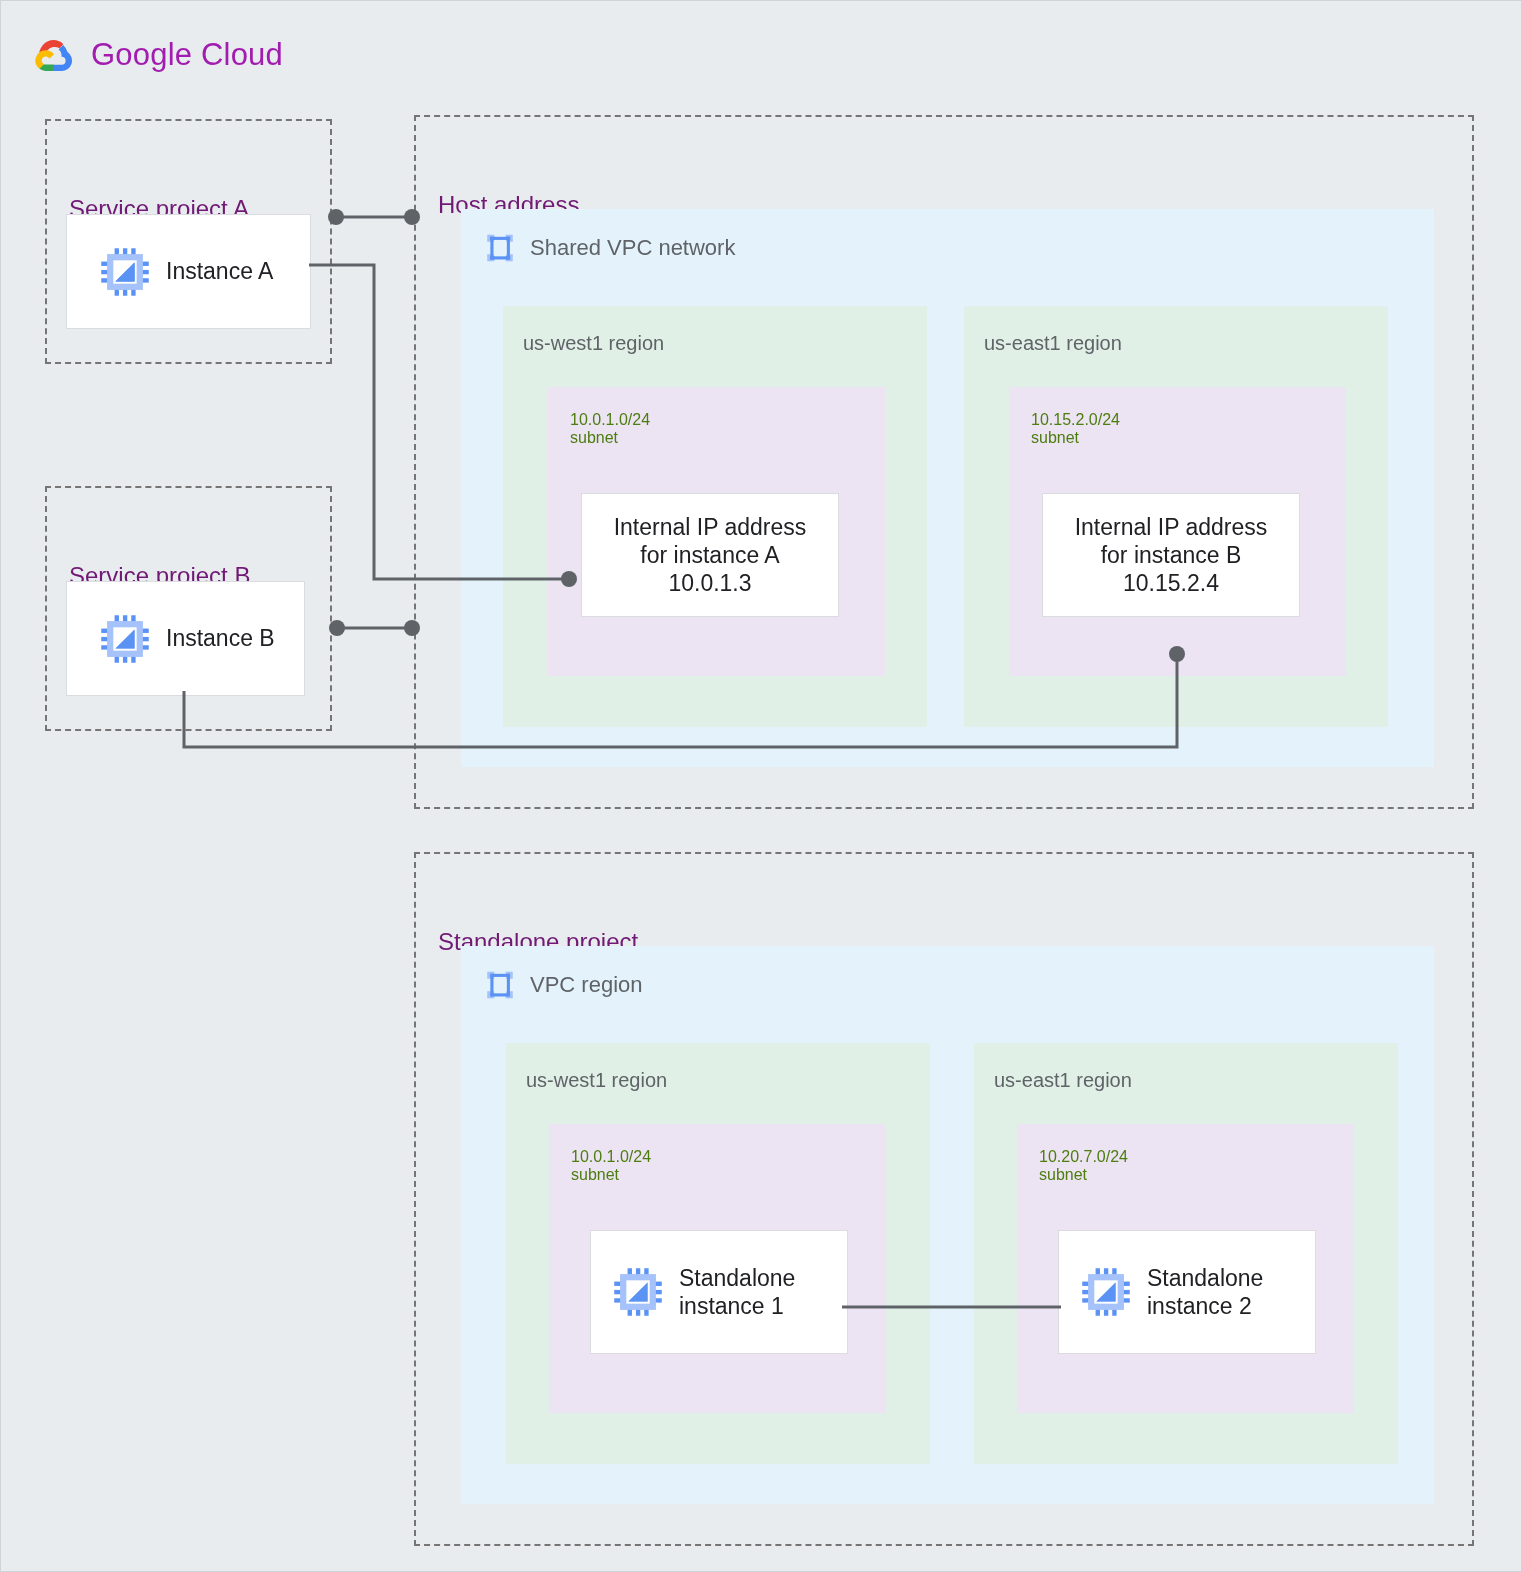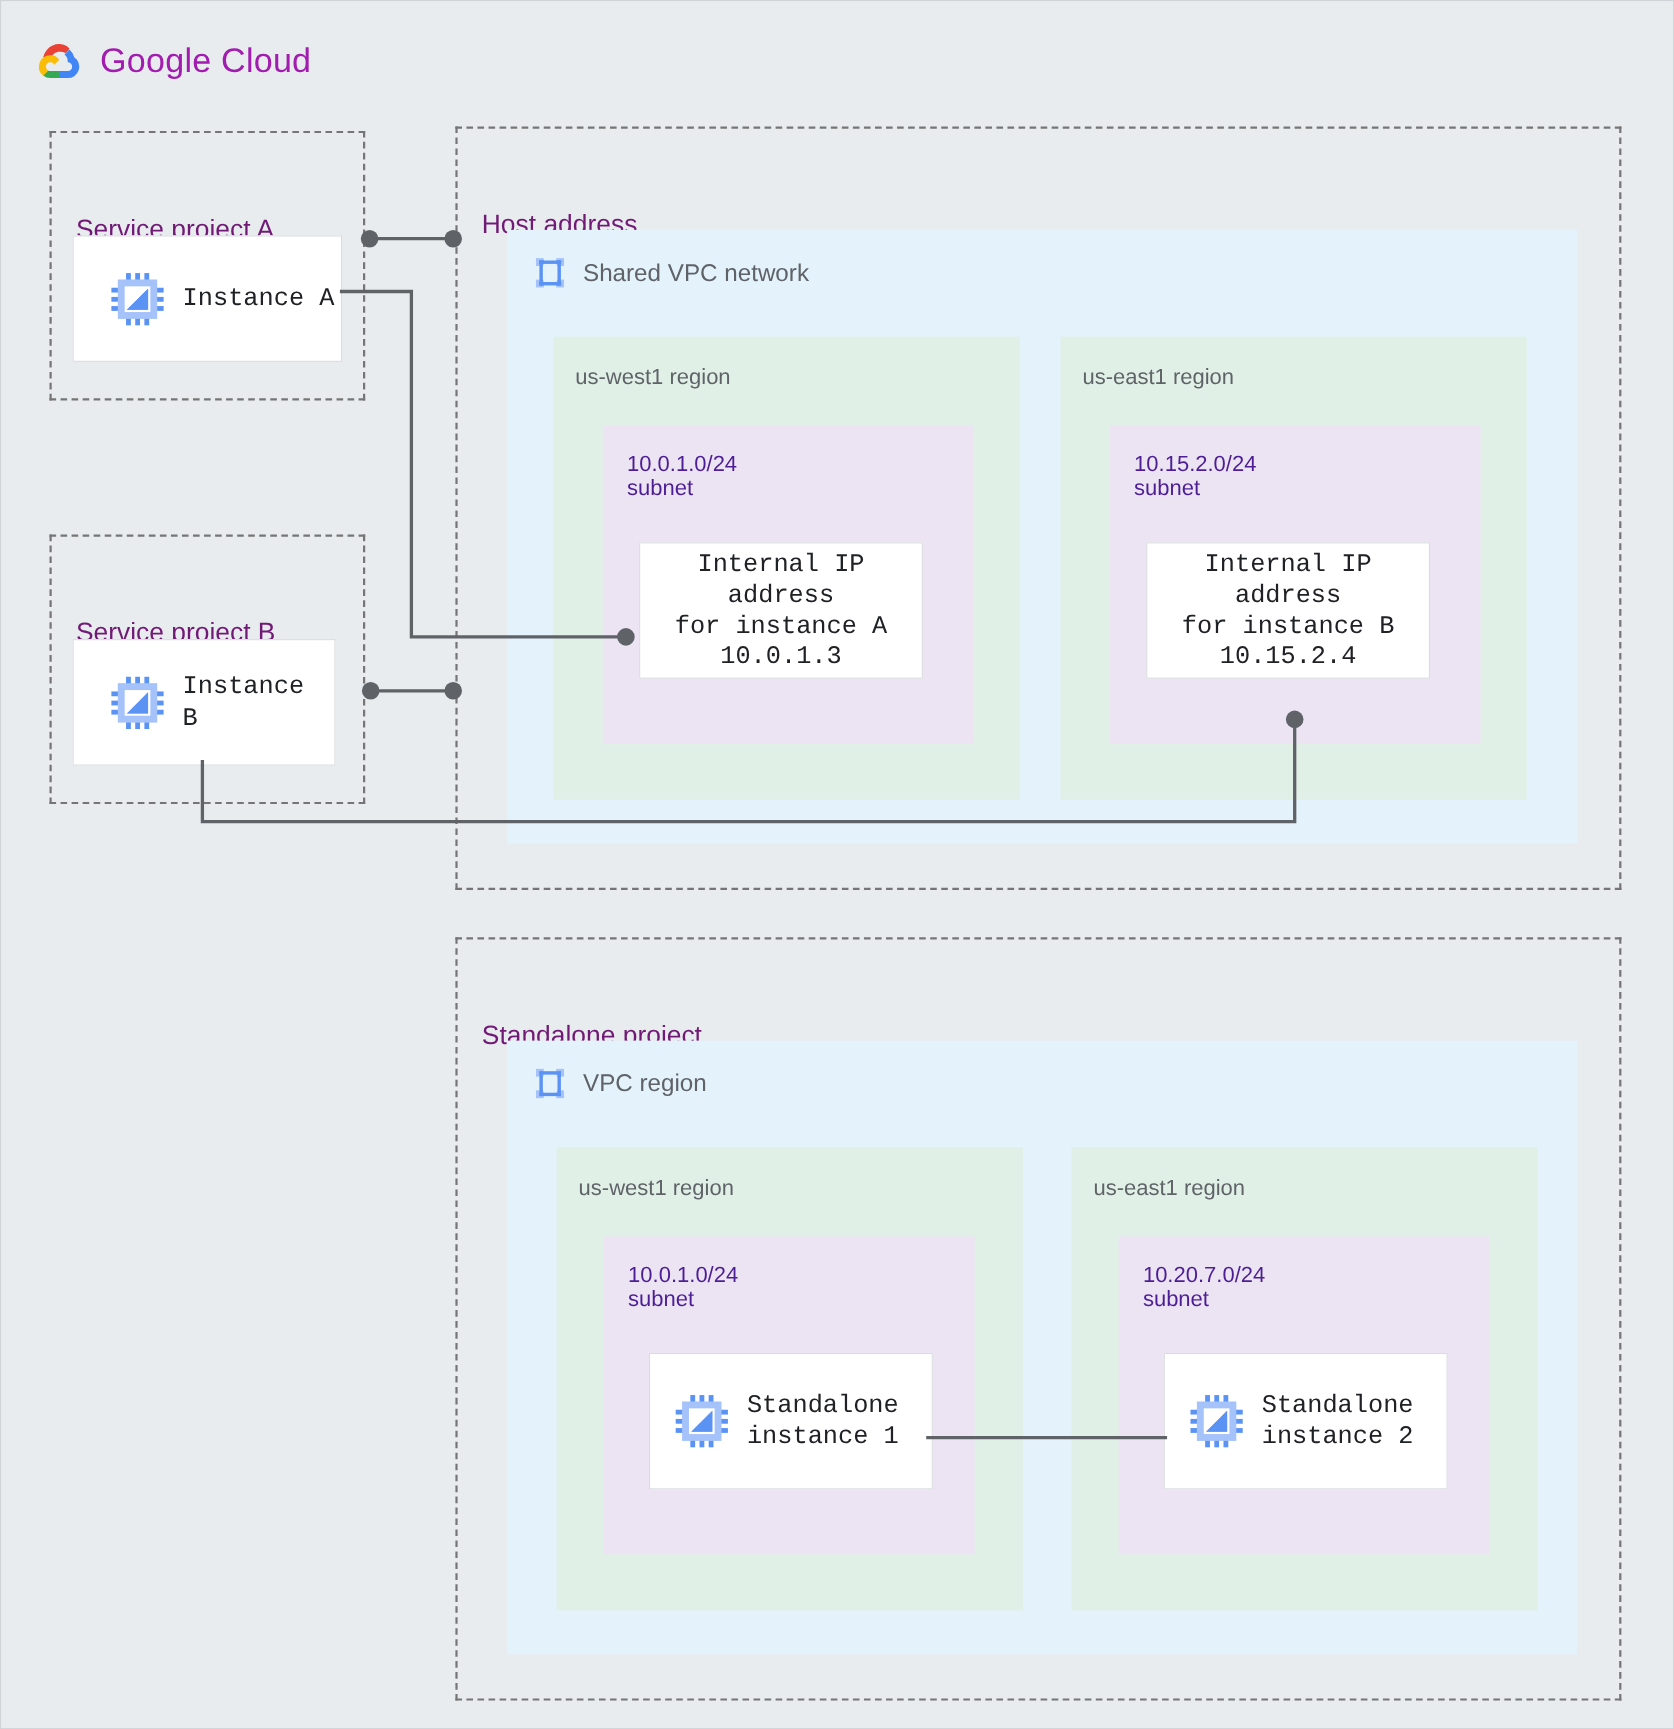--- a/index.html
+++ b/index.html
@@ -91,43 +91,42 @@
   
   .subnet {
     position: absolute;
     background: #ece4f3;
     box-sizing: border-box;
   }
   .subnet > .subnet-label {
     position: absolute;
     left: 22px;
     top: 24px;
-    font-size: 20px;
+    font-size: 16px;
     line-height: 1.1;
-    color: #4c1d95;
+    color: #4d7c0f;
     white-space: pre-line;
   }
 
   
   .card {
     position: absolute;
     background: #ffffff;
     border: 1px solid #dadce0;
     box-sizing: border-box;
     display: flex;
     align-items: center;
     justify-content: center;
   }
   .card .card-text {
     font-size: 23px;
     line-height: 1.22;
     color: #202124;
     text-align: center;
     white-space: pre-line;
-    font-family: Liberation Mono, monospace;
   }
   .card.with-icon {
     gap: 16px;
     justify-content: flex-start;
     padding-left: 33px;
   }
   .card.with-icon .card-text { text-align: left; }
 
   
   .conn-svg {

